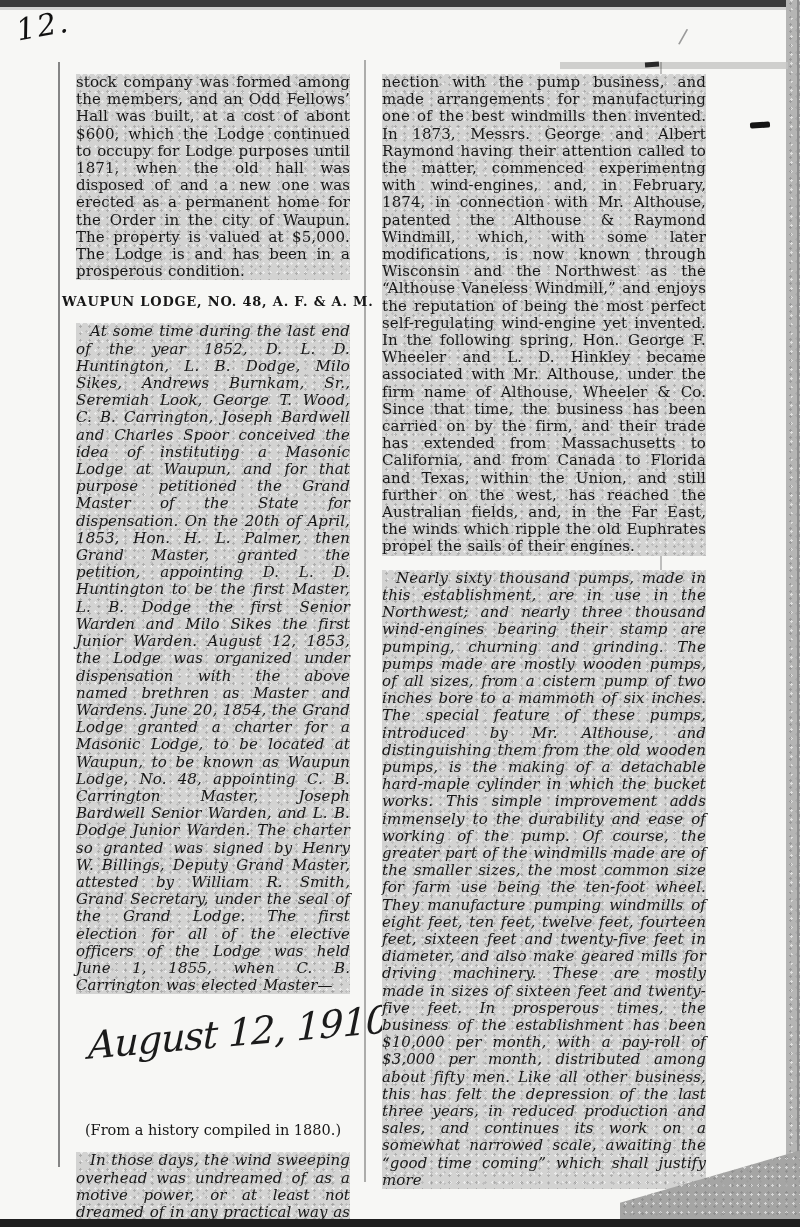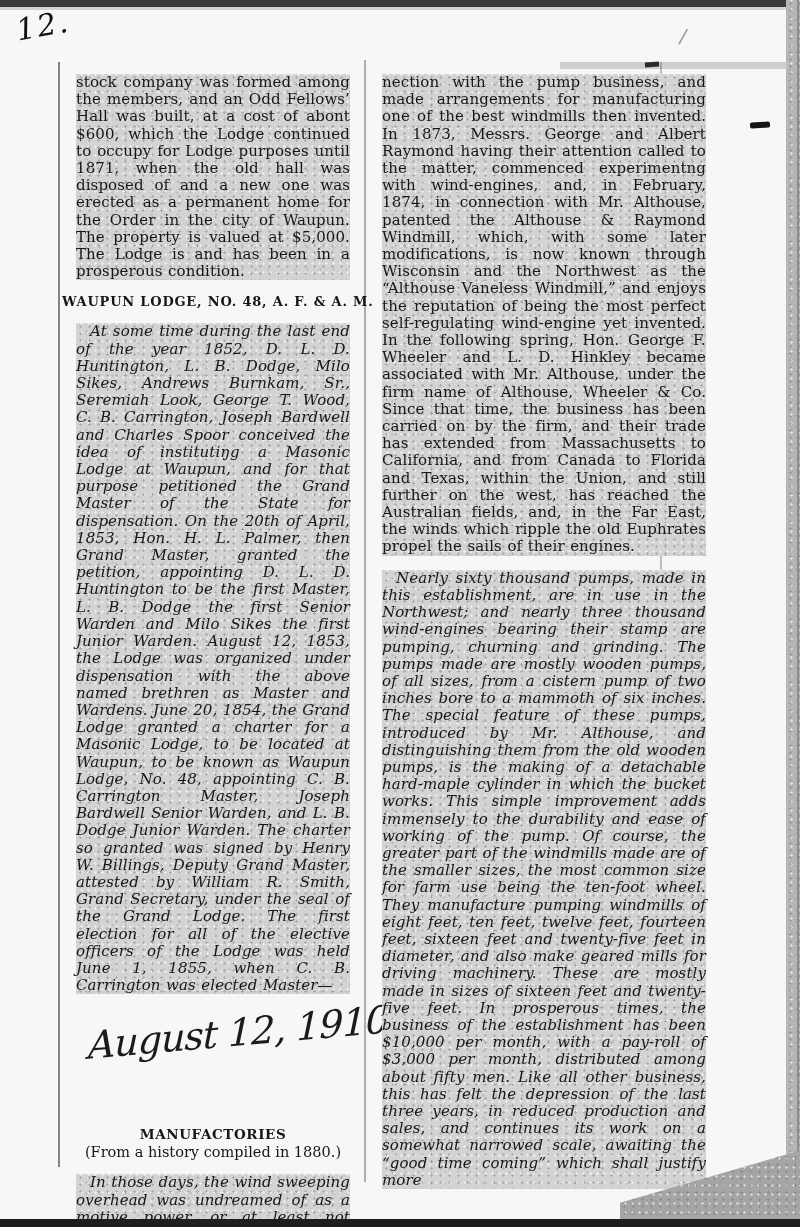--- a/index.html
+++ b/index.html
@@ -123,21 +123,20 @@
 
   <div class="rule rule-left"></div>
   <div class="rule rule-mid"></div>
   <div class="rule rule-right"></div>
 
   <div class="col col-left">
     <p class="speck">stock company was formed among the members, and an Odd Fellows’ Hall was built, at a cost of abont $600, which the Lodge continued to occupy for Lodge purposes until 1871, when the old hall was disposed of and a new one was erected as a permanent home for the Order in the city of Waupun. The property is valued at $5,000. The Lodge is and has been in a prosperous condition.</p>
     <h2 class="heading-lodge">WAUPUN LODGE, NO. 48, A. F. &amp; A. M.</h2>
     <p class="speck indent">At some time during the last end of the year 1852, D. L. D. Huntington, L. B. Dodge, Milo Sikes, Andrews Burnkam, Sr., Seremiah Look, George T. Wood, C. B. Carrington, Joseph Bardwell and Charles Spoor conceived the idea of institutiŋg a Masonic Lodge at Waupun, and for that purpose petitioned the Grand Master of the State for dispensation. On the 20th of April, 1853, Hon. H. L. Palmer, then Grand Master, granted the petition, appointing D. L. D. Huntington to be the first Master, L. B. Dodge the first Senior Warden and Milo Sikes the first Junior Warden. August 12, 1853, the Lodge was organized under dispensation with the above named brethren as Master and Wardens. June 20, 1854, the Grand Lodge granted a charter for a Masonic Lodge, to be located at Waupun, to be known as Waupun Lodge, No. 48, appointing C. B. Carrington Master, Joseph Bardwell Senior Warden, and L. B. Dodge Junior Warden. The charter so granted was signed by Henry W. Billings, Deputy Grand Master, attested by William R. Smith, Grand Secretary, under the seal of the Grand Lodge. The first election for all of the elective officers of the Lodge was held June 1, 1855, when C. B. Carrington was elected Master—</p>
     <div class="handwriting">August 12, 1910</div>
-    <h3 class="heading-manu">MANUFACTORIES</h3>
     <div class="subhead">(From a history compiled in 1880.)</div>
     <p class="speck indent">In those days, the wind sweeping overhead was undreamed of as a motive power, or at least not dreamed of in any practical way as a power applicable to the ordinary work of a farmer; but, about 1860, the first windmills, with partially self-regulating devices, were introduced in the Northwest. Their progress was slow for years; the devices themselves were imperfect. Those who now find such a machine a necessity were not then educated to the knowledge of the benefits to be derived from its use; and the large stock and dairy interests of Wisconsin, which now more then ever before make this machine necessary, were then comparatively in infancy. But, ten years ago, Mr. Althouse foresaw the growing future of this power, and its intimate con-</p>
   </div>
 
   <div class="col col-right">
     <p class="speck">nection with the pump business, and made arrangements for manufacturing one of the best windmills then invented. In 1873, Messrs. George and Albert Raymond having their attention called to the matter, commenced experimentng with wind-engines, and, in February, 1874, in connection with Mr. Althouse, patented the Althouse &amp; Raymond Windmill, which, with some later modifications, is now known through Wisconsin and the Northwest as the “Althouse Vaneless Windmill,” and enjoys the reputation of being the most perfect self-regulating wind-engine yet invented. In the following spring, Hon. George F. Wheeler and L. D. Hinkley became associated with Mr. Althouse, under the firm name of Althouse, Wheeler &amp; Co. Since that time, the business has been carried on by the firm, and their trade has extended from Massachusetts to California, and from Canada to Florida and Texas, within the Union, and still further on the west, has reached the Australian fields, and, in the Far East, the winds which ripple the old Euphrates propel the sails of their engines.</p>
     <p class="speck indent">Nearly sixty thousand pumps, made in this establishment, are in use in the Northwest; and nearly three thousand wind-engines bearing their stamp are pumping, churning and grinding. The pumps made are mostly wooden pumps, of all sizes, from a cistern pump of two inches bore to a mammoth of six inches. The special feature of these pumps, introduced by Mr. Althouse, and distinguishing them from the old wooden pumps, is the making of a detachable hard-maple cylinder in which the bucket works. This simple improvement adds immensely to the durability and ease of working of the pump. Of course, the greater part of the windmills made are of the smaller sizes, the most common size for farm use being the ten-foot wheel. They manufacture pumping windmills of eight feet, ten feet, twelve feet, fourteen feet, sixteen feet and twenty-five feet in diameter, and also make geared mills for driving machinery. These are mostly made in sizes of sixteen feet and twenty-five feet. In prosperous times, the business of the establishment has been $10,000 per month, with a pay-roll of $3,000 per month, distributed among about fifty men. Like all other business, this has felt the depression of the last three years, in reduced production and sales, and continues its work on a somewhat narrowed scale, awaiting the “good time coming” which shall justify more</p>
   </div>
 
   <div class="bottom-corner speck"></div>

